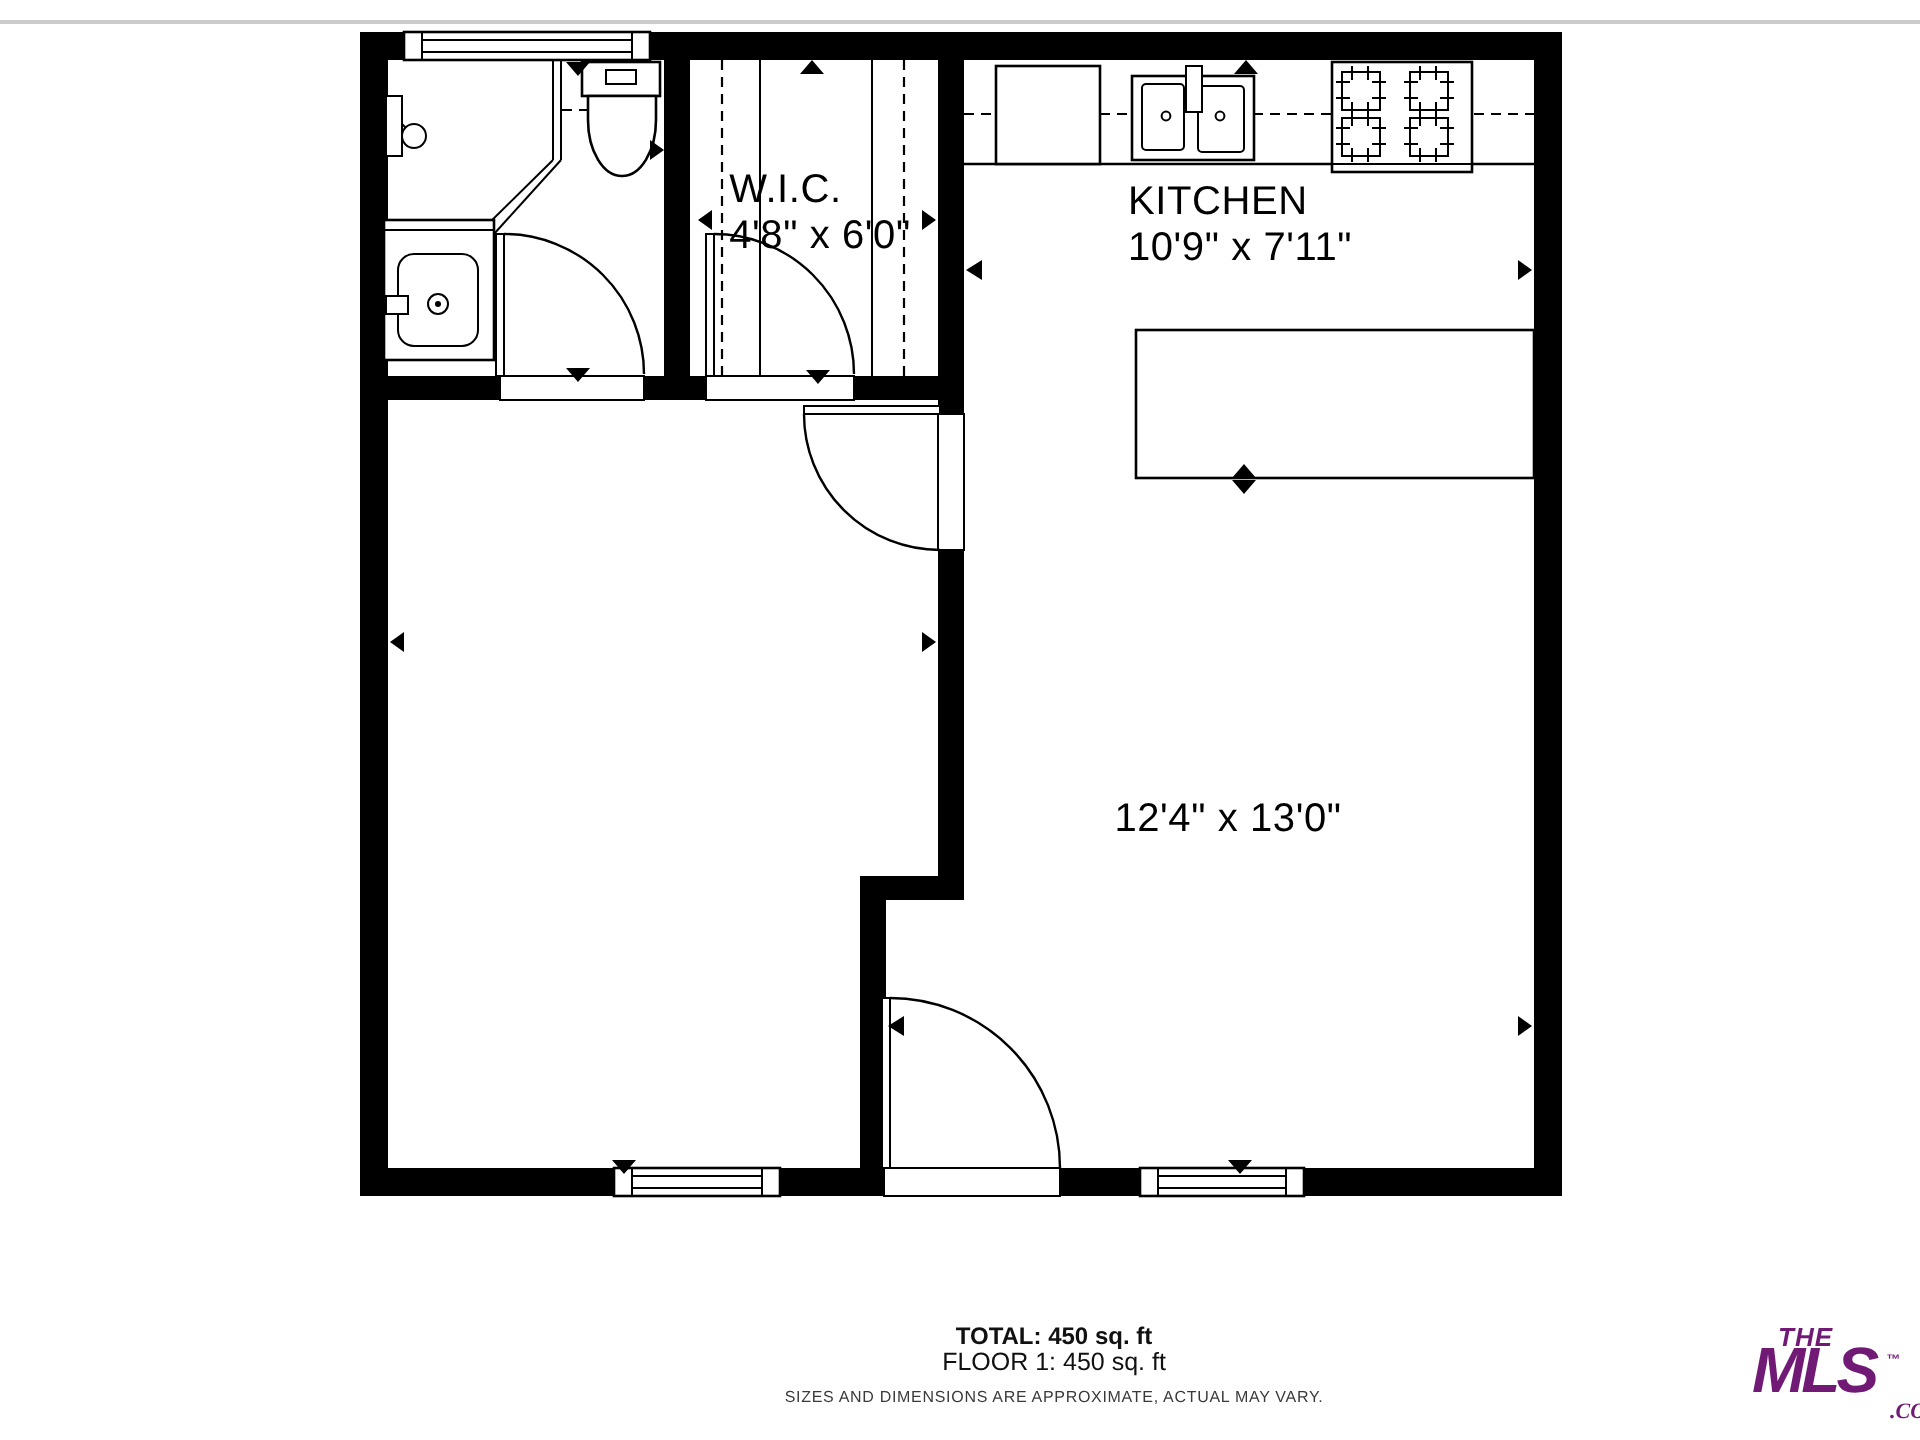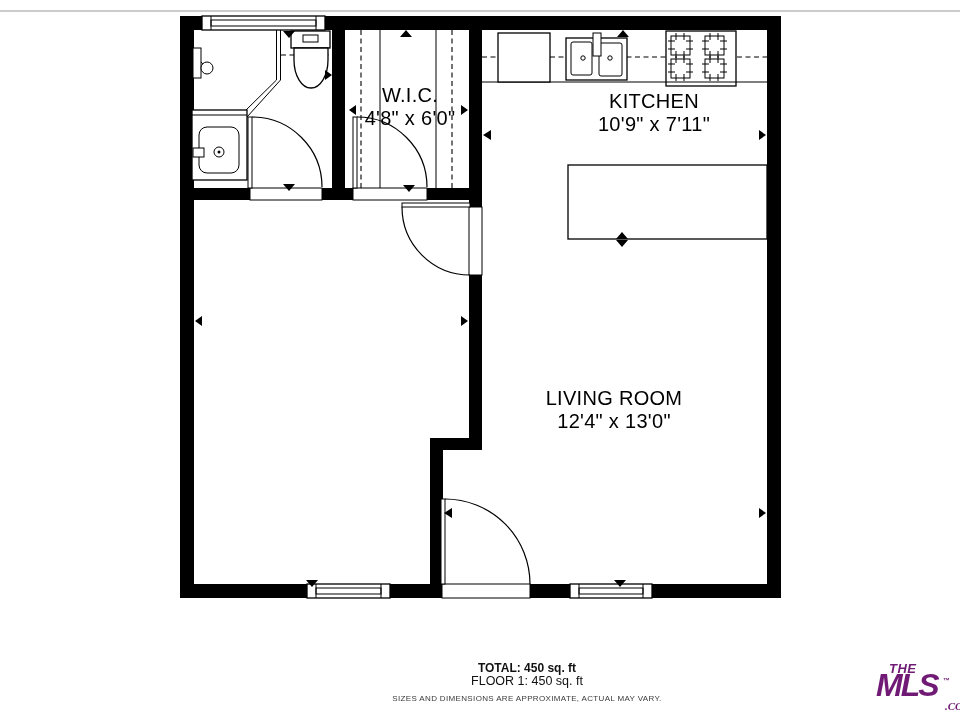--- a/index.html
+++ b/index.html
@@ -12,21 +12,21 @@
 
   
   .wht  { fill:#ffffff; stroke:#000000; stroke-width:1.3; }
   .thin { fill:#ffffff; stroke:#000000; stroke-width:1; }
   .ln   { fill:none; stroke:#000000; stroke-width:1.2; }
   .ln1  { fill:none; stroke:#000000; stroke-width:1; }
   .dash { fill:none; stroke:#000000; stroke-width:1.1; stroke-dasharray:5 3.5; }
 
   .room-label {
     position:absolute; transform:translate(-50%,-50%);
-    text-align:center; color:#000; white-space:nowrap;
+    color:#000; white-space:nowrap;
   }
   .room-label span { display:block; font-size:20px; line-height:23px; letter-spacing:0.3px; }
 
   .footer-total, .footer-floor, .footer-disclaimer {
     position:absolute; left:4px; width:960px; text-align:center; color:#111;padding-left:43px;
   }
   .footer-total      { top:661px; font-size:12px;   font-weight:bold; }
   .footer-floor      { top:674px; font-size:12.5px; }
   .footer-disclaimer { top:694px; font-size:8px; letter-spacing:0.35px; color:#3a3a3a; }
 
@@ -187,26 +187,25 @@
       <polygon points="452,508 452,518 444,513"></polygon>
       <polygon points="759,508 759,518 766,513"></polygon>
       <polygon points="614,580 626,580 620,587"></polygon>
     </g>
   </svg>
 
   <div class="room-label" style="left:410px; top:107px;">
     <span>W.I.C.</span>
     <span>4'8" x 6'0"</span>
   </div>
-  <div class="room-label" style="left:620px; top:113px;margin-left:34px;">
+  <div class="room-label" style="left:620px; top:113px;">
     <span>KITCHEN</span>
     <span>10'9" x 7'11"</span>
   </div>
   <div class="room-label" style="left:614px; top:410px;">
-    <span>LIVING ROOM</span>
     <span>12'4" x 13'0"</span>
   </div>
 
   <div class="footer-total">TOTAL: 450 sq. ft</div>
   <div class="footer-floor">FLOOR 1: 450 sq. ft</div>
   <div class="footer-disclaimer">SIZES AND DIMENSIONS ARE APPROXIMATE, ACTUAL MAY VARY.</div>
 
   <div class="logo" style="color:#701a75">
     <span class="logo-the">THE</span>
     <span class="logo-mls">MLS</span>

